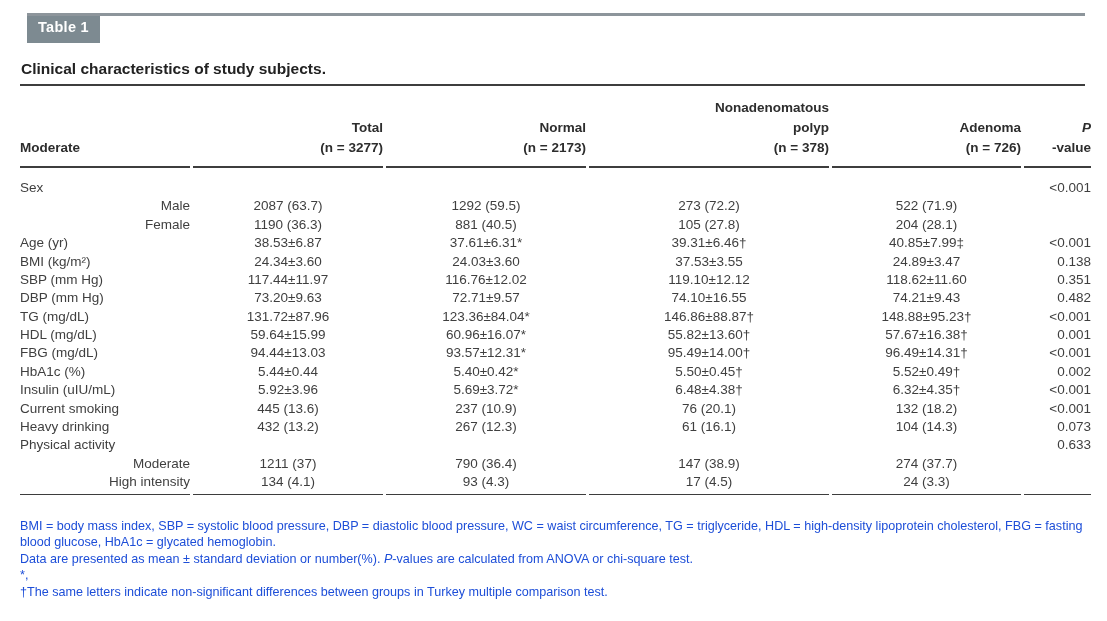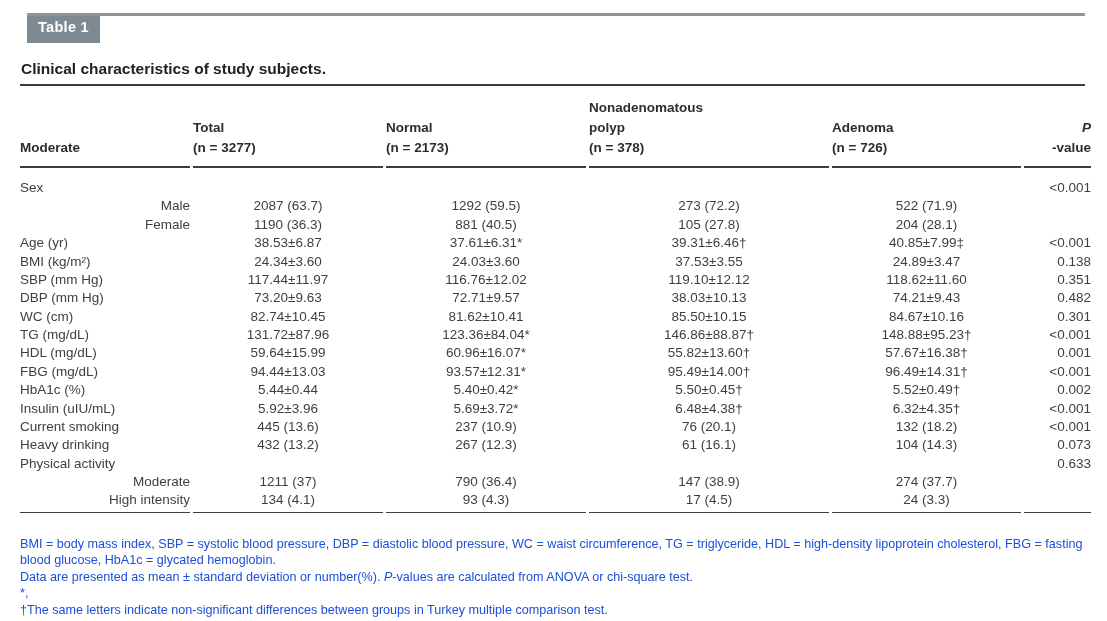--- a/index.html
+++ b/index.html
@@ -48,21 +48,21 @@
   col.c-p     { width: 67px; }
 
   thead th {
     vertical-align: bottom;
     height: 82px;
     padding-bottom: 8px;
     border-bottom: 2.5px solid #3d3d3d;
     font-size: 13.5px;
     font-weight: bold;
     color: #2d2d2d;
-    text-align: left;
+    text-align: right;
     line-height: 20px;
   }
   thead th.var-col { text-align: left; }
   thead th.p-col   { text-align: right; }
   thead th.p-col .col-label { font-style: italic; }
   .col-label { white-space: pre-line; }
 
   tbody td {
     font-size: 13.5px;
     line-height: 15.6px;
@@ -183,31 +183,23 @@
           <td class="val-cell">117.44±11.97</td>
           <td class="val-cell">116.76±12.02</td>
           <td class="val-cell">119.10±12.12</td>
           <td class="val-cell">118.62±11.60</td>
           <td class="p-cell">0.351</td>
         </tr>
         <tr>
           <td class="var-cell">DBP (mm Hg)</td>
           <td class="val-cell">73.20±9.63</td>
           <td class="val-cell">72.71±9.57</td>
-          <td class="val-cell">38.03±10.13</td>
+          <td class="val-cell">74.10±16.55</td>
           <td class="val-cell">74.21±9.43</td>
           <td class="p-cell">0.482</td>
-        </tr>
-        <tr>
-          <td class="var-cell">WC (cm)</td>
-          <td class="val-cell">82.74±10.45</td>
-          <td class="val-cell">81.62±10.41</td>
-          <td class="val-cell">85.50±10.15</td>
-          <td class="val-cell">84.67±10.16</td>
-          <td class="p-cell">0.301</td>
         </tr>
         <tr>
           <td class="var-cell">TG (mg/dL)</td>
           <td class="val-cell">131.72±87.96</td>
           <td class="val-cell">123.36±84.04*</td>
           <td class="val-cell">146.86±88.87†</td>
           <td class="val-cell">148.88±95.23†</td>
           <td class="p-cell">&lt;0.001</td>
         </tr>
         <tr>

